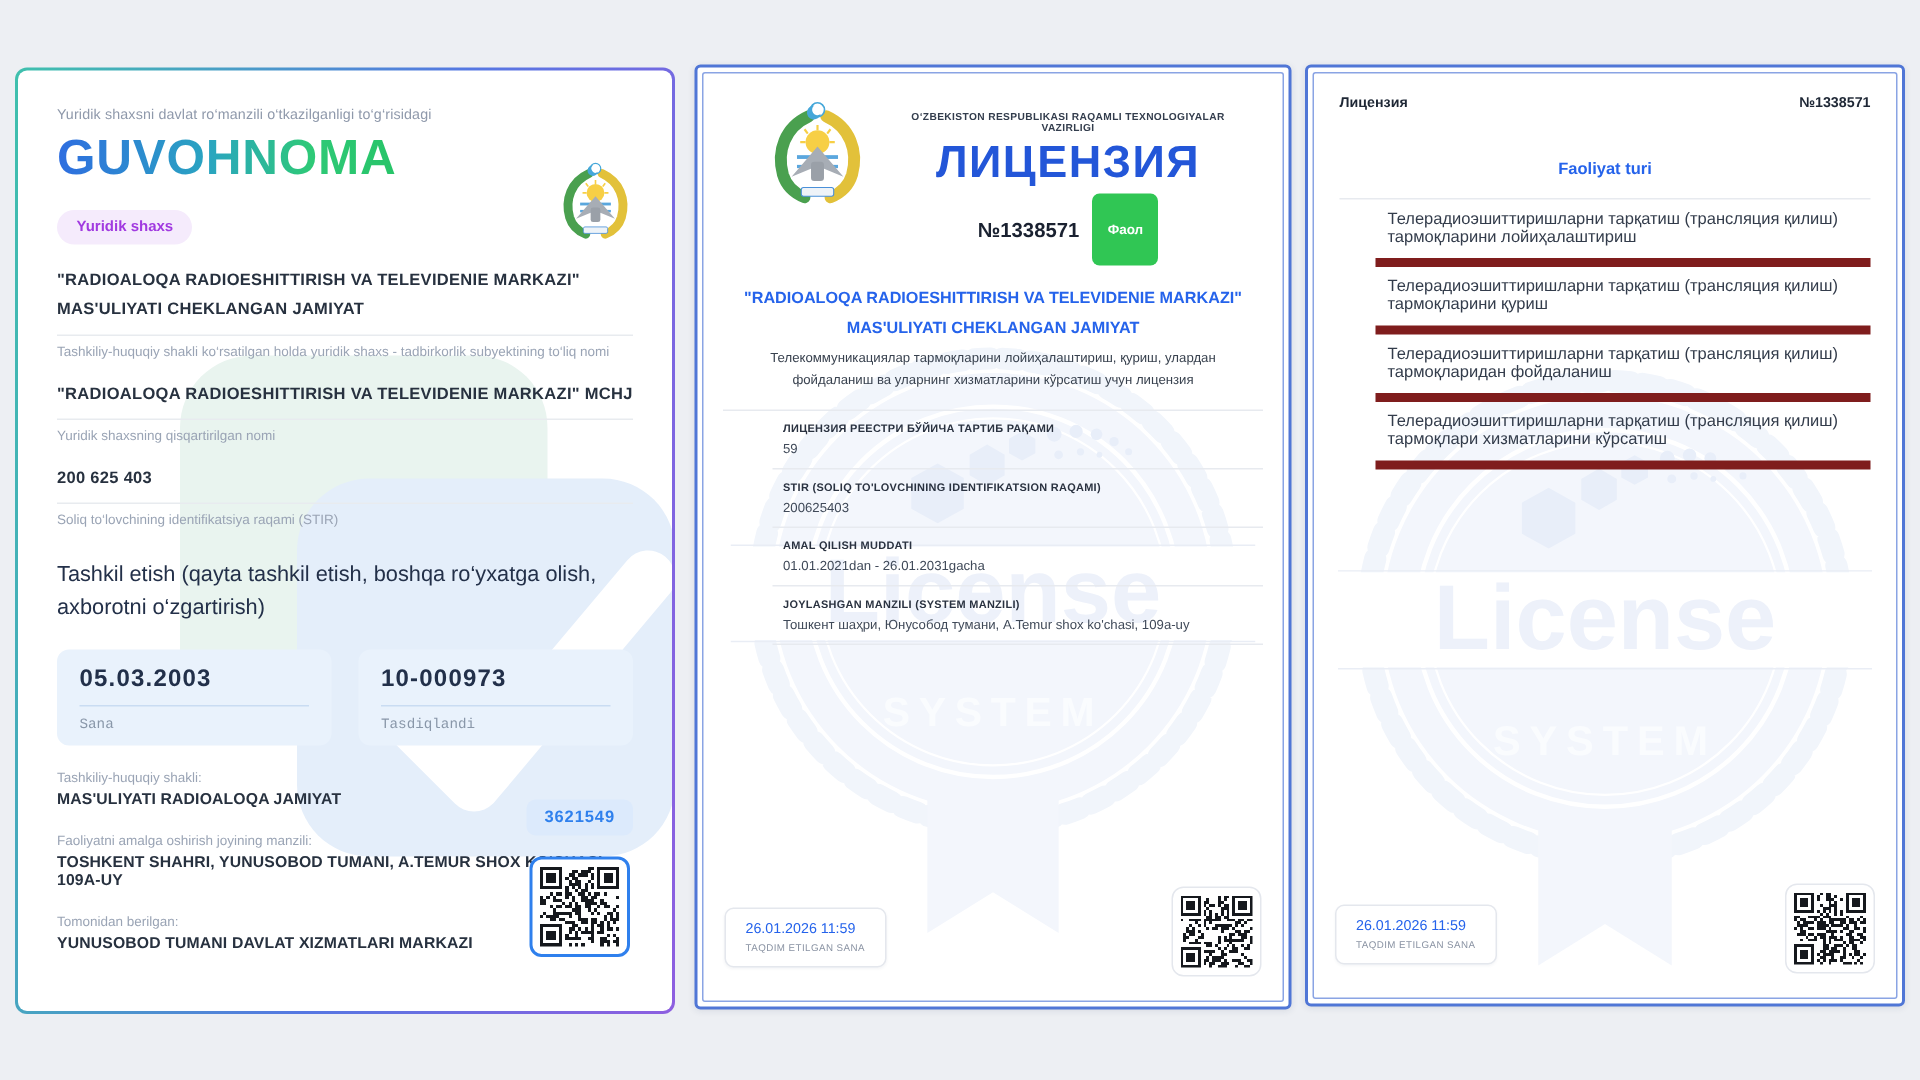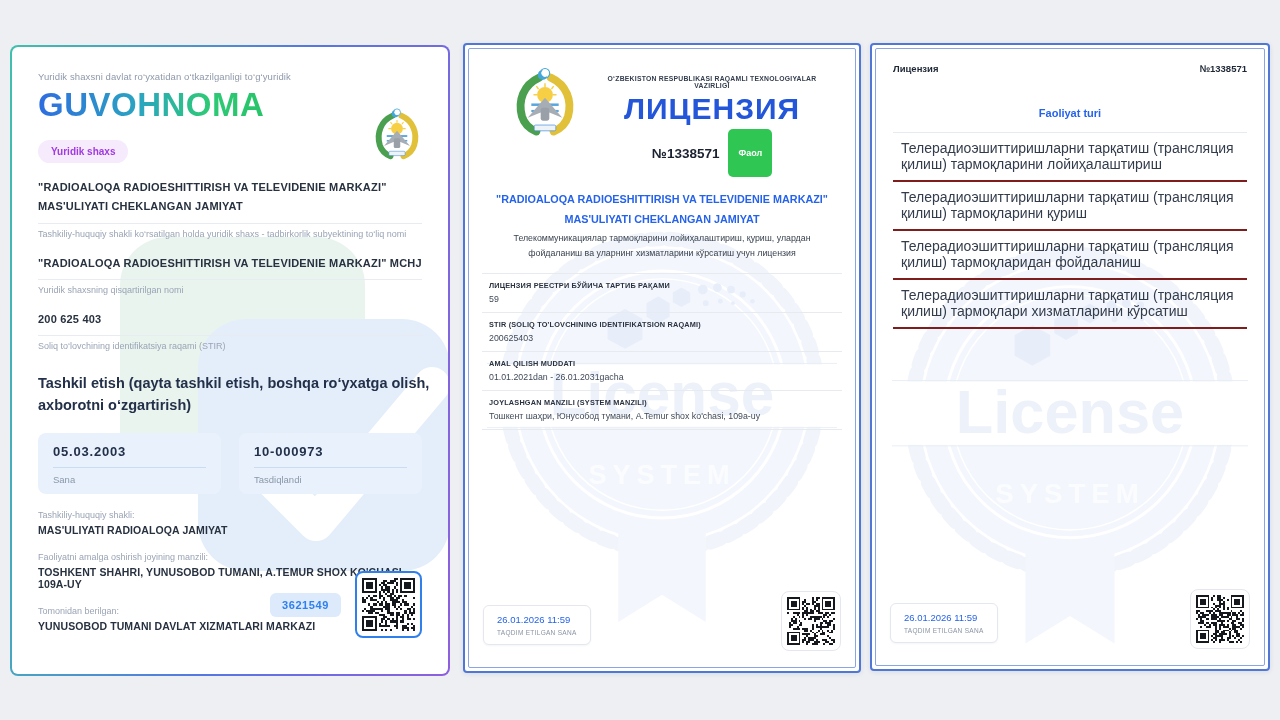--- a/index.html
+++ b/index.html
@@ -23,31 +23,31 @@
   .guv-title { margin-top:4px; font-size:33px; font-weight:800; letter-spacing:.5px;
     background:linear-gradient(90deg,#2e6de0 0%,#2aa5c0 45%,#2ec977 75%,#27c468 100%);
     -webkit-background-clip:text; background-clip:text; color:transparent; width:max-content; }
   .guv-emblem { position:absolute; top:58px; right:24px; width:54px; height:58px; z-index:2; }
   .pill { display:inline-block; margin-top:16px; background:#f5ebfc; color:#a13ae0;
     font-size:10px; font-weight:700; padding:6px 13px; border-radius:14px; }
   .fv { margin-top:15px; font-size:11px; font-weight:700; color:#27313f;
     letter-spacing:.2px; line-height:1.75; width:392px; }
   .hr { border-bottom:1px solid #e8ebef; margin-top:6px; }
   .fc { margin-top:5px; font-size:9px; color:#9aa4b5; }
-  .guv-head2 { margin-top:22px; font-size:14.5px; font-weight:700; color:#233049;
+  .guv-head2 { margin-top:22px; font-size:14.5px; font-weight:400; color:#233049;
     line-height:1.5; width:400px; }
   .chips { display:flex; gap:18px; margin-top:16px; }
   .chip { width:190px; background:#e9f2fc; border-radius:8px; padding:11px 15px 9px; }
-  .chip-v { font-size:13px; font-weight:700; color:#22304a; letter-spacing:.8px;
+  .chip-v { font-size:16px; font-weight:700; color:#22304a; letter-spacing:.8px;
     border-bottom:1px solid #c9dcf2; padding-bottom:8px; }
-  .chip-l { margin-top:6px; font-size:9.5px; color:#8997a9; }
+  .chip-l { margin-top:6px; font-size:9.5px; color:#8997a9;font-family:Liberation Mono, monospace; }
   .det-l { margin-top:16px; font-size:9px; color:#9aa4b5; }
   .det-v { margin-top:4px; font-size:10.5px; font-weight:700; color:#27313f; letter-spacing:.1px; }
   .guv-foot { position:absolute; right:26px; bottom:36px; display:flex; align-items:center;
-    gap:14px; z-index:2; }
+    gap:14px; z-index:2;flex-direction:column; }
   .num-badge { background:#dceafc; color:#2f80ed; font-size:11px; font-weight:700;
     letter-spacing:.6px; padding:6px 12px; border-radius:6px; }
   .qr-frame-blue { border:2px solid #2f80ed; border-radius:8px; background:#fff; padding:5px;
     width:67px; height:67px; }
   .qr { width:100%; height:100%; display:block; }
   .qr svg { width:100%; height:100%; display:block; }
 
   
   .blue-card { border:2px solid #5076d6; border-radius:4px; background:#fff; padding:3px;
     box-shadow:0 1px 5px rgba(30,50,90,.10); position:absolute; }
@@ -66,39 +66,39 @@
   .lic-ministry { font-size:6.8px; font-weight:700; color:#333d4d; letter-spacing:.25px; }
   .lic-title { margin-top:3px; font-size:30px; font-weight:700; color:#2356d8; letter-spacing:1px; }
   .lic-numrow { margin-top:3px; display:flex; justify-content:center; align-items:center; gap:9px; }
   .lic-num { font-size:13.5px; font-weight:600; color:#1a2130; }
   .status-badge { background:#30c654; color:#fff; font-size:9px; font-weight:700;
     padding:19px 10px; border-radius:5px; }
   .lic-company { margin:13px 16px 0; text-align:center; color:#2563eb; font-size:10.8px;
     font-weight:700; line-height:1.85; }
   .lic-sub { margin:1px 34px 0; text-align:center; font-size:8.8px; color:#39424f; line-height:1.7; }
   .lic-rows { margin:12px 13px 0; border-top:1px solid #e7eaef; }
-  .lic-row { padding:7px 7px 8px; border-bottom:1px solid #e7eaef; }
+  .lic-row { padding:7px 7px 8px; border-bottom:1px solid #e7eaef;margin-left:33px; }
   .lic-row-l { font-size:7.3px; font-weight:700; color:#2a3240; letter-spacing:.2px; }
   .lic-row-v { margin-top:4px; font-size:8.8px; color:#404a59; }
 
   .date-card { position:absolute; left:14px; bottom:22px; background:#fff;
     border:1px solid #e4e7ed; border-radius:6px; padding:8px 13px; z-index:2;
     box-shadow:0 1px 2px rgba(30,50,90,.05); }
   .date-v { font-size:9.5px; font-weight:400; color:#2563eb; }
   .date-l { margin-top:4px; font-size:6.5px; color:#8a93a3; letter-spacing:.3px; }
   .qr-frame-gray { position:absolute; right:14px; bottom:16px; border:1px solid #e4e7ed;
     border-radius:8px; background:#fff; padding:5px; width:60px; height:60px; z-index:2; }
 
   .act-content { position:relative; z-index:1; padding:14px 17px 0; }
   .act-head { display:flex; justify-content:space-between; font-size:9.5px; font-weight:700;
     color:#1e2735; }
   .act-title { text-align:center; margin-top:33px; color:#2563eb; font-size:11px; font-weight:700; }
   .act-list { margin-top:13px; border-top:1px solid #e7eaef; }
-  .act-item { padding:7px 8px 8px; border-bottom:2px solid #7f1d1d; font-size:14px;
-    color:#333c4b; }
+  .act-item { padding:7px 8px 8px; border-bottom:6px solid #7f1d1d; font-size:11px;
+    color:#333c4b;margin-left:24px; }
 </style>
 </head>
 <body>
 
 <div class="grad-border">
   <div class="guv">
     <svg class="guv-wm" width="350" height="400" viewBox="0 0 350 400">
       <rect x="10" y="10" width="245" height="245" rx="48" fill="#e9f4ef"></rect>
       <rect x="88" y="92" width="252" height="252" rx="48" fill="#e4eefa"></rect>
       <path d="M150 240 L206 296 L322 158" fill="none" stroke="#ffffff" stroke-width="36" stroke-linecap="round" stroke-linejoin="round"></path>
@@ -120,21 +120,21 @@
       </g>
       <rect x="31" y="54" width="38" height="3.5" fill="#5aa7de"></rect>
       <rect x="31" y="59" width="38" height="3" fill="#ffffff"></rect>
       <rect x="31" y="63" width="38" height="3" fill="#5aa7de"></rect>
       <path d="M50 46 L26 74 L50 64 L74 74 Z" fill="#a7adb5"></path>
       <rect x="44" y="60" width="12" height="18" rx="3" fill="#9aa0a8"></rect>
       <rect x="35" y="84" width="30" height="8" rx="2" fill="#eef3f8" stroke="#4a90d9" stroke-width="1"></rect>
     </svg>
 
     <div class="guv-inner">
-      <div class="guv-kicker">Yuridik shaxsni davlat ro‘yxatidan o‘tkazilganligi to‘g‘yuridik</div>
+      <div class="guv-kicker">Yuridik shaxsni davlat ro‘manzili o‘tkazilganligi to‘g‘risidagi</div>
       <div class="guv-title">GUVOHNOMA</div>
       <span class="pill">Yuridik shaxs</span>
 
       <div class="fv">"RADIOALOQA RADIOESHITTIRISH VA TELEVIDENIE MARKAZI" MAS'ULIYATI CHEKLANGAN JAMIYAT</div>
       <div class="hr"></div>
       <div class="fc">Tashkiliy-huquqiy shakli ko‘rsatilgan holda yuridik shaxs - tadbirkorlik subyektining to‘liq nomi</div>
 
       <div class="fv">"RADIOALOQA RADIOESHITTIRISH VA TELEVIDENIE MARKAZI" MCHJ</div>
       <div class="hr"></div>
       <div class="fc">Yuridik shaxsning qisqartirilgan nomi</div>

